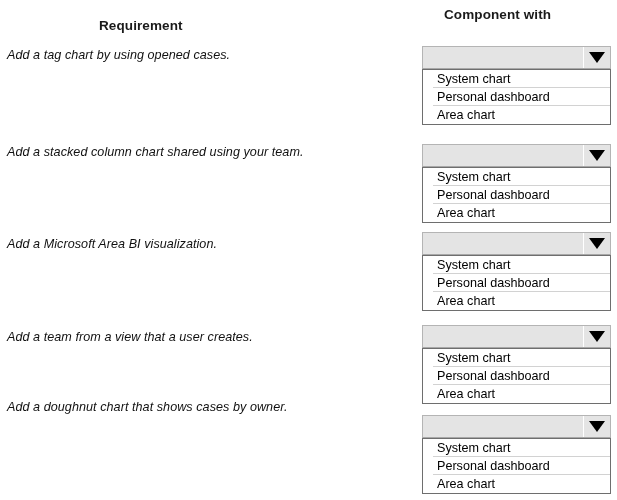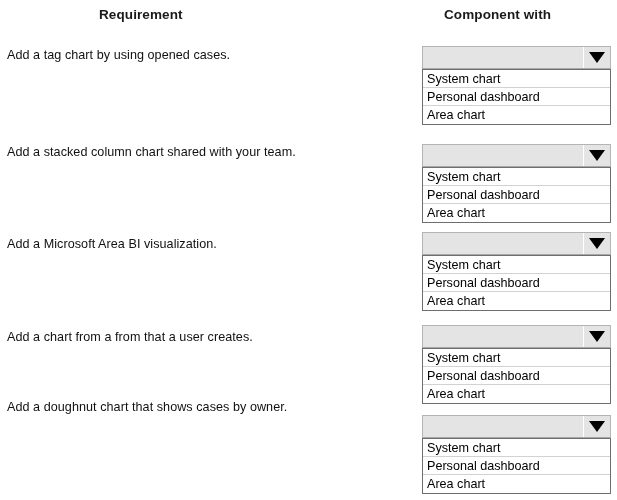--- a/index.html
+++ b/index.html
@@ -25,31 +25,32 @@
 
   
   .col-header {
     position: absolute;
     font-size: 13.5px;
     font-weight: bold;
     letter-spacing: 0.1px;
     color: #1a1a1a;
     white-space: nowrap;
   }
-  .col-header.requirement { left: 99px;  top: 7px; }
+  .col-header.requirement { left: 99px;  top: 18px; }
   .col-header.component   { left: 444px; top: 7px; }
 
   
   .req-text {
     position: absolute;
     left: 7px;
     font-size: 12.6px;
     color: #111111;
     white-space: nowrap;
     letter-spacing: 0.05px;
+    font-style: italic;
   }
 
   
   .dropdown {
     position: absolute;
     left: 422px;
     width: 189px;
   }
 
   .dd-closed {
@@ -98,20 +99,21 @@
   .dd-option {
     height: 18px;
     line-height: 18px;
     padding-left: 4px;
     font-size: 12.6px;
     color: #000000;
     background: #ffffff;
     border-bottom: 1px solid #d2d2d2;
     box-sizing: border-box;
     white-space: nowrap;
+    margin-left: 10px;
   }
   .dd-option:last-child {
     border-bottom: none;
   }
 </style>
 </head>
 <body>
 
 <div class="sheet">
 
@@ -127,21 +129,21 @@
         <span class="tri"></span>
       </span>
     </div>
     <div class="dd-list">
       <div class="dd-option">System chart</div>
       <div class="dd-option">Personal dashboard</div>
       <div class="dd-option">Area chart</div>
     </div>
   </div>
 
-  <div class="req-text" style="top:145px;">Add a stacked column chart shared with your team.</div>
+  <div class="req-text" style="top:145px;">Add a stacked column chart shared using your team.</div>
 
   <div class="dropdown" style="top:144px;">
     <div class="dd-closed">
       <span class="dd-value"></span>
       <span class="dd-arrow-btn">
         <span class="tri"></span>
       </span>
     </div>
     <div class="dd-list">
       <div class="dd-option">System chart</div>
@@ -159,21 +161,21 @@
         <span class="tri"></span>
       </span>
     </div>
     <div class="dd-list">
       <div class="dd-option">System chart</div>
       <div class="dd-option">Personal dashboard</div>
       <div class="dd-option">Area chart</div>
     </div>
   </div>
 
-  <div class="req-text" style="top:330px;">Add a chart from a from that a user creates.</div>
+  <div class="req-text" style="top:330px;">Add a team from a view that a user creates.</div>
 
   <div class="dropdown" style="top:325px;">
     <div class="dd-closed">
       <span class="dd-value"></span>
       <span class="dd-arrow-btn">
         <span class="tri"></span>
       </span>
     </div>
     <div class="dd-list">
       <div class="dd-option">System chart</div>

